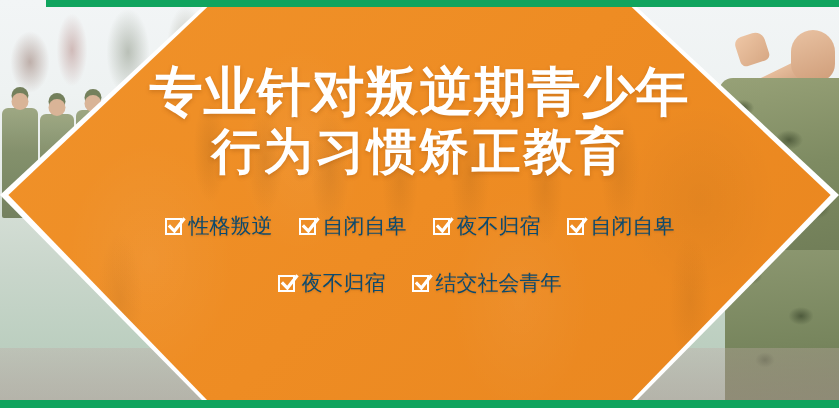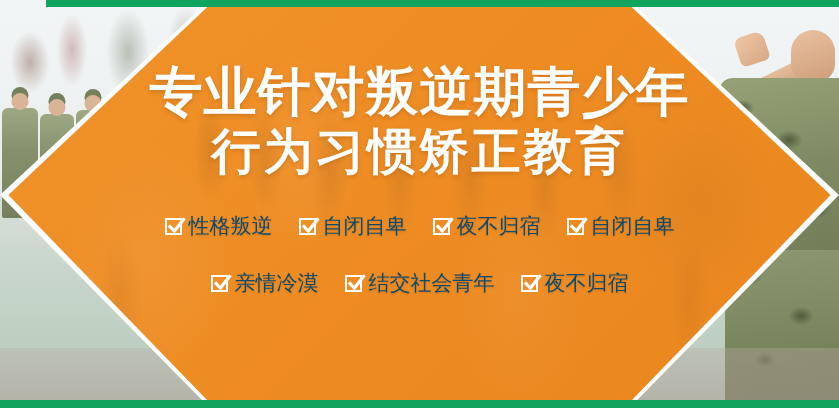--- a/index.html
+++ b/index.html
@@ -262,35 +262,27 @@
         </div>
       </div>
 
       <div class="tag-row">
         <div class="tag">
           <span class="chk">
             <svg viewBox="0 0 19 19">
                 <path d="M3 9.5 L7.4 14 L16.5 2.5" fill="none" stroke="#ffffff" stroke-width="3.2" stroke-linecap="square"></path>
               </svg>
           </span>
-          <span>亲情冷漠</span>
+          <span>夜不归宿</span>
         </div>
         <div class="tag">
           <span class="chk">
             <svg viewBox="0 0 19 19">
                 <path d="M3 9.5 L7.4 14 L16.5 2.5" fill="none" stroke="#ffffff" stroke-width="3.2" stroke-linecap="square"></path>
               </svg>
           </span>
           <span>结交社会青年</span>
-        </div>
-        <div class="tag">
-          <span class="chk">
-            <svg viewBox="0 0 19 19">
-                <path d="M3 9.5 L7.4 14 L16.5 2.5" fill="none" stroke="#ffffff" stroke-width="3.2" stroke-linecap="square"></path>
-              </svg>
-          </span>
-          <span>夜不归宿</span>
         </div>
       </div>
 
     </div>
   </div>
 </div>
 
 </body></html>

